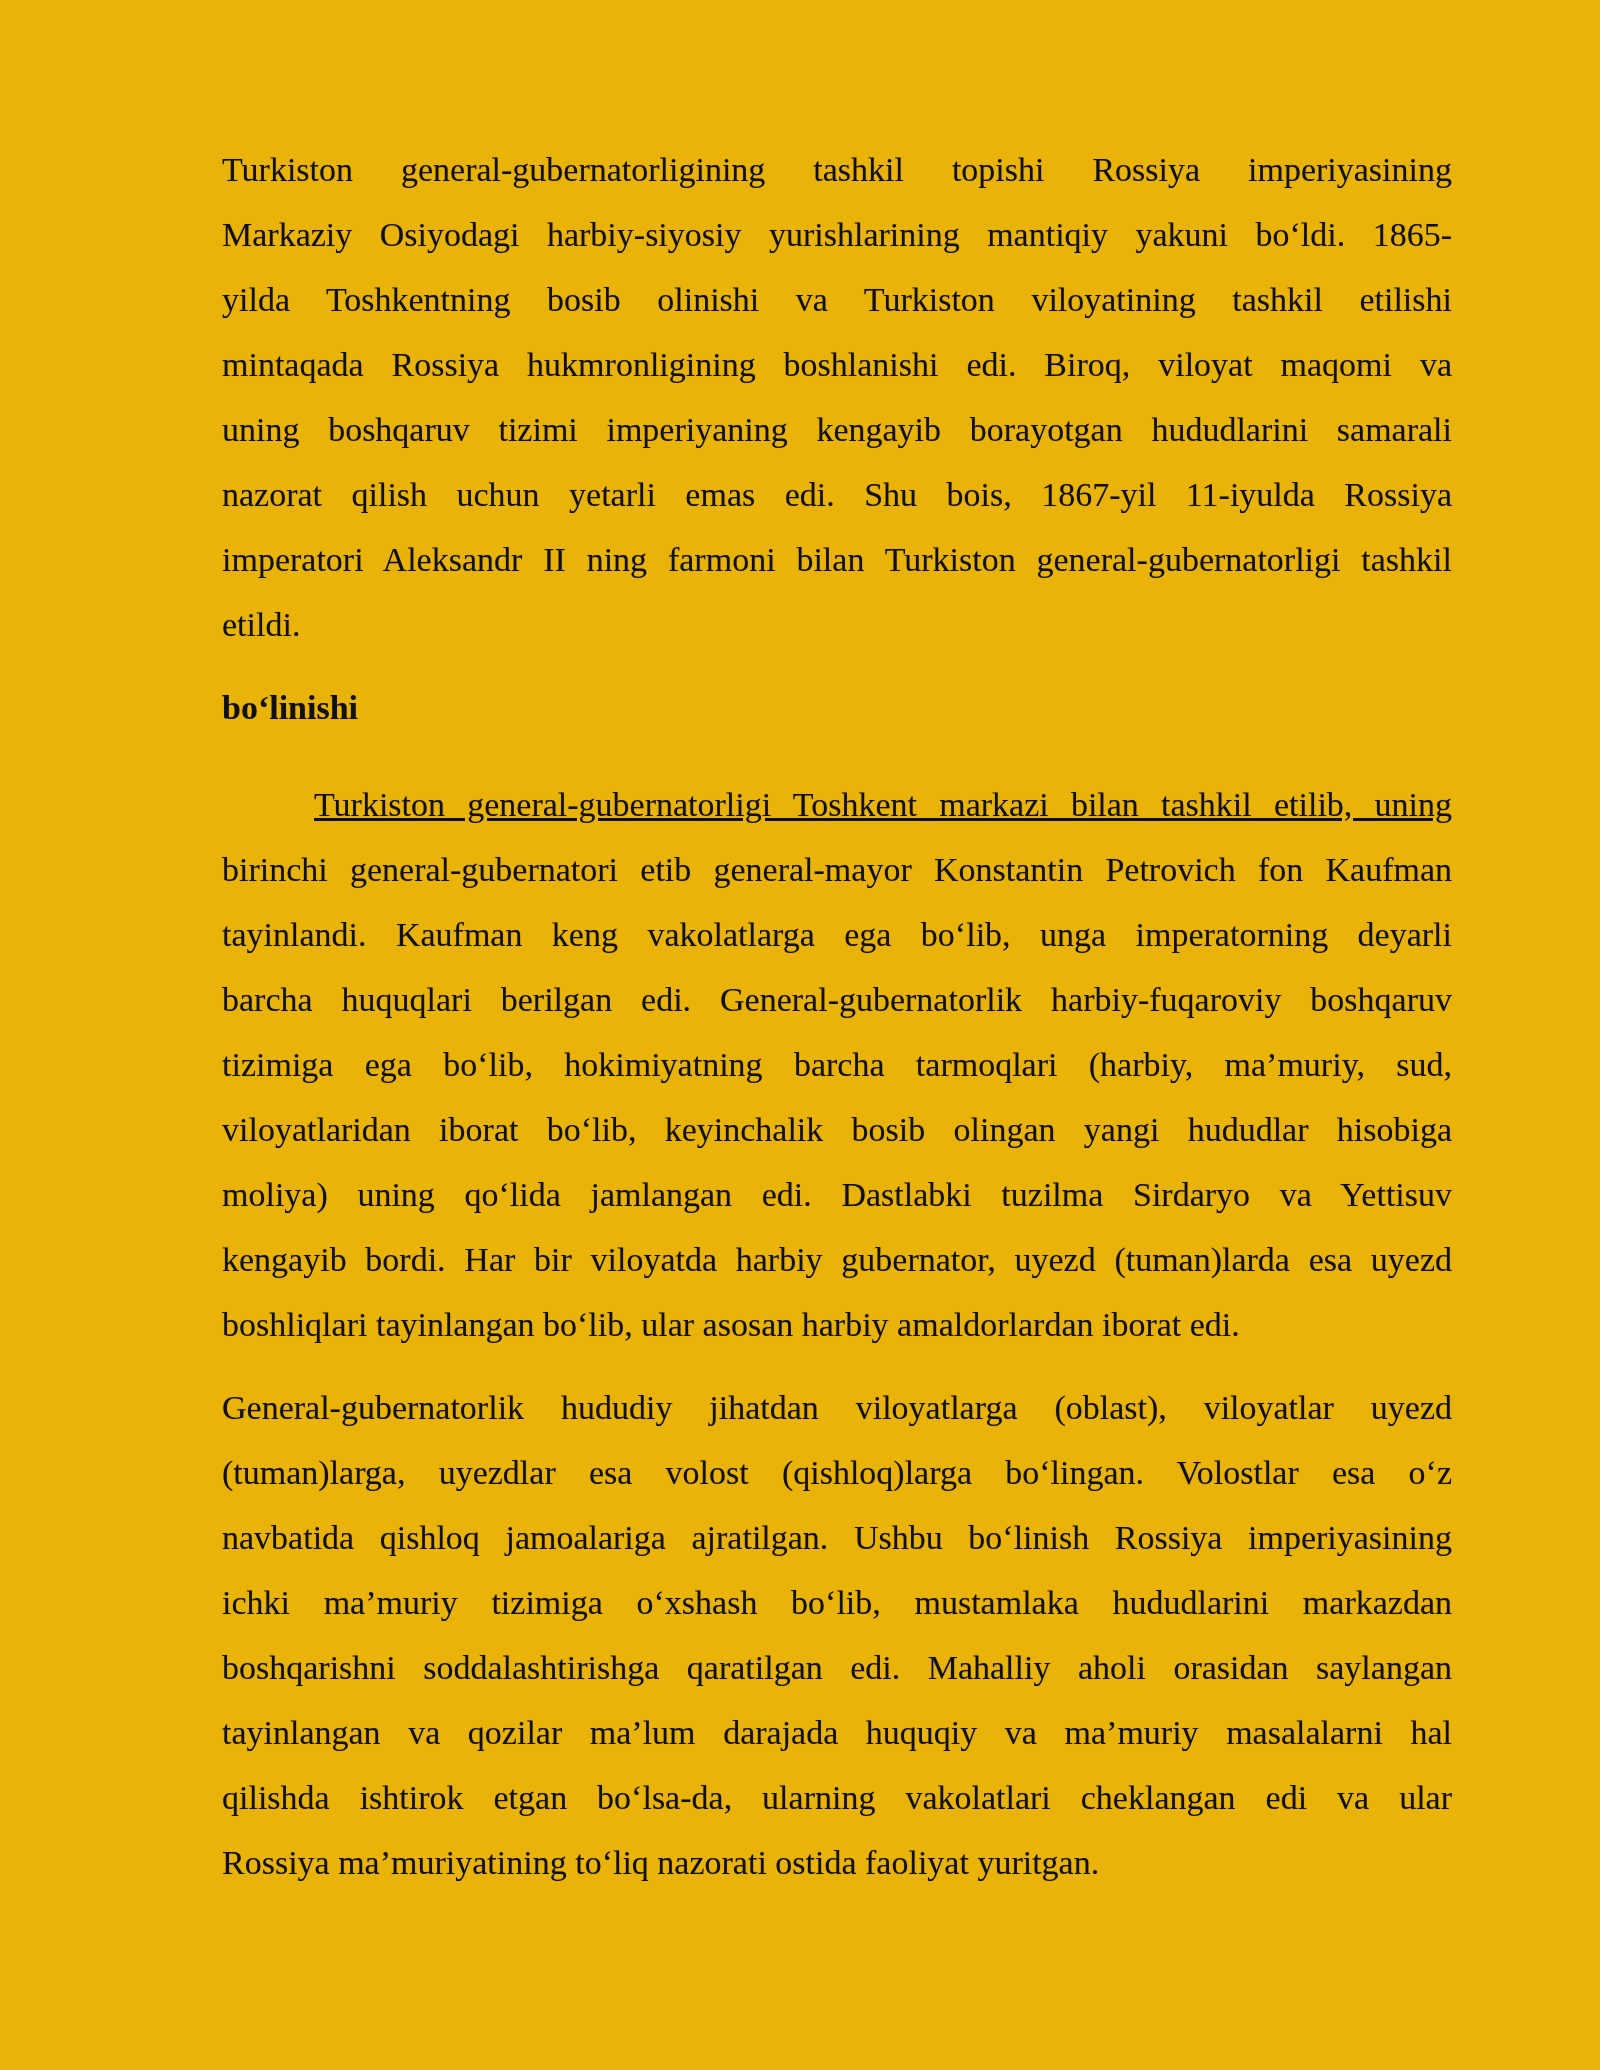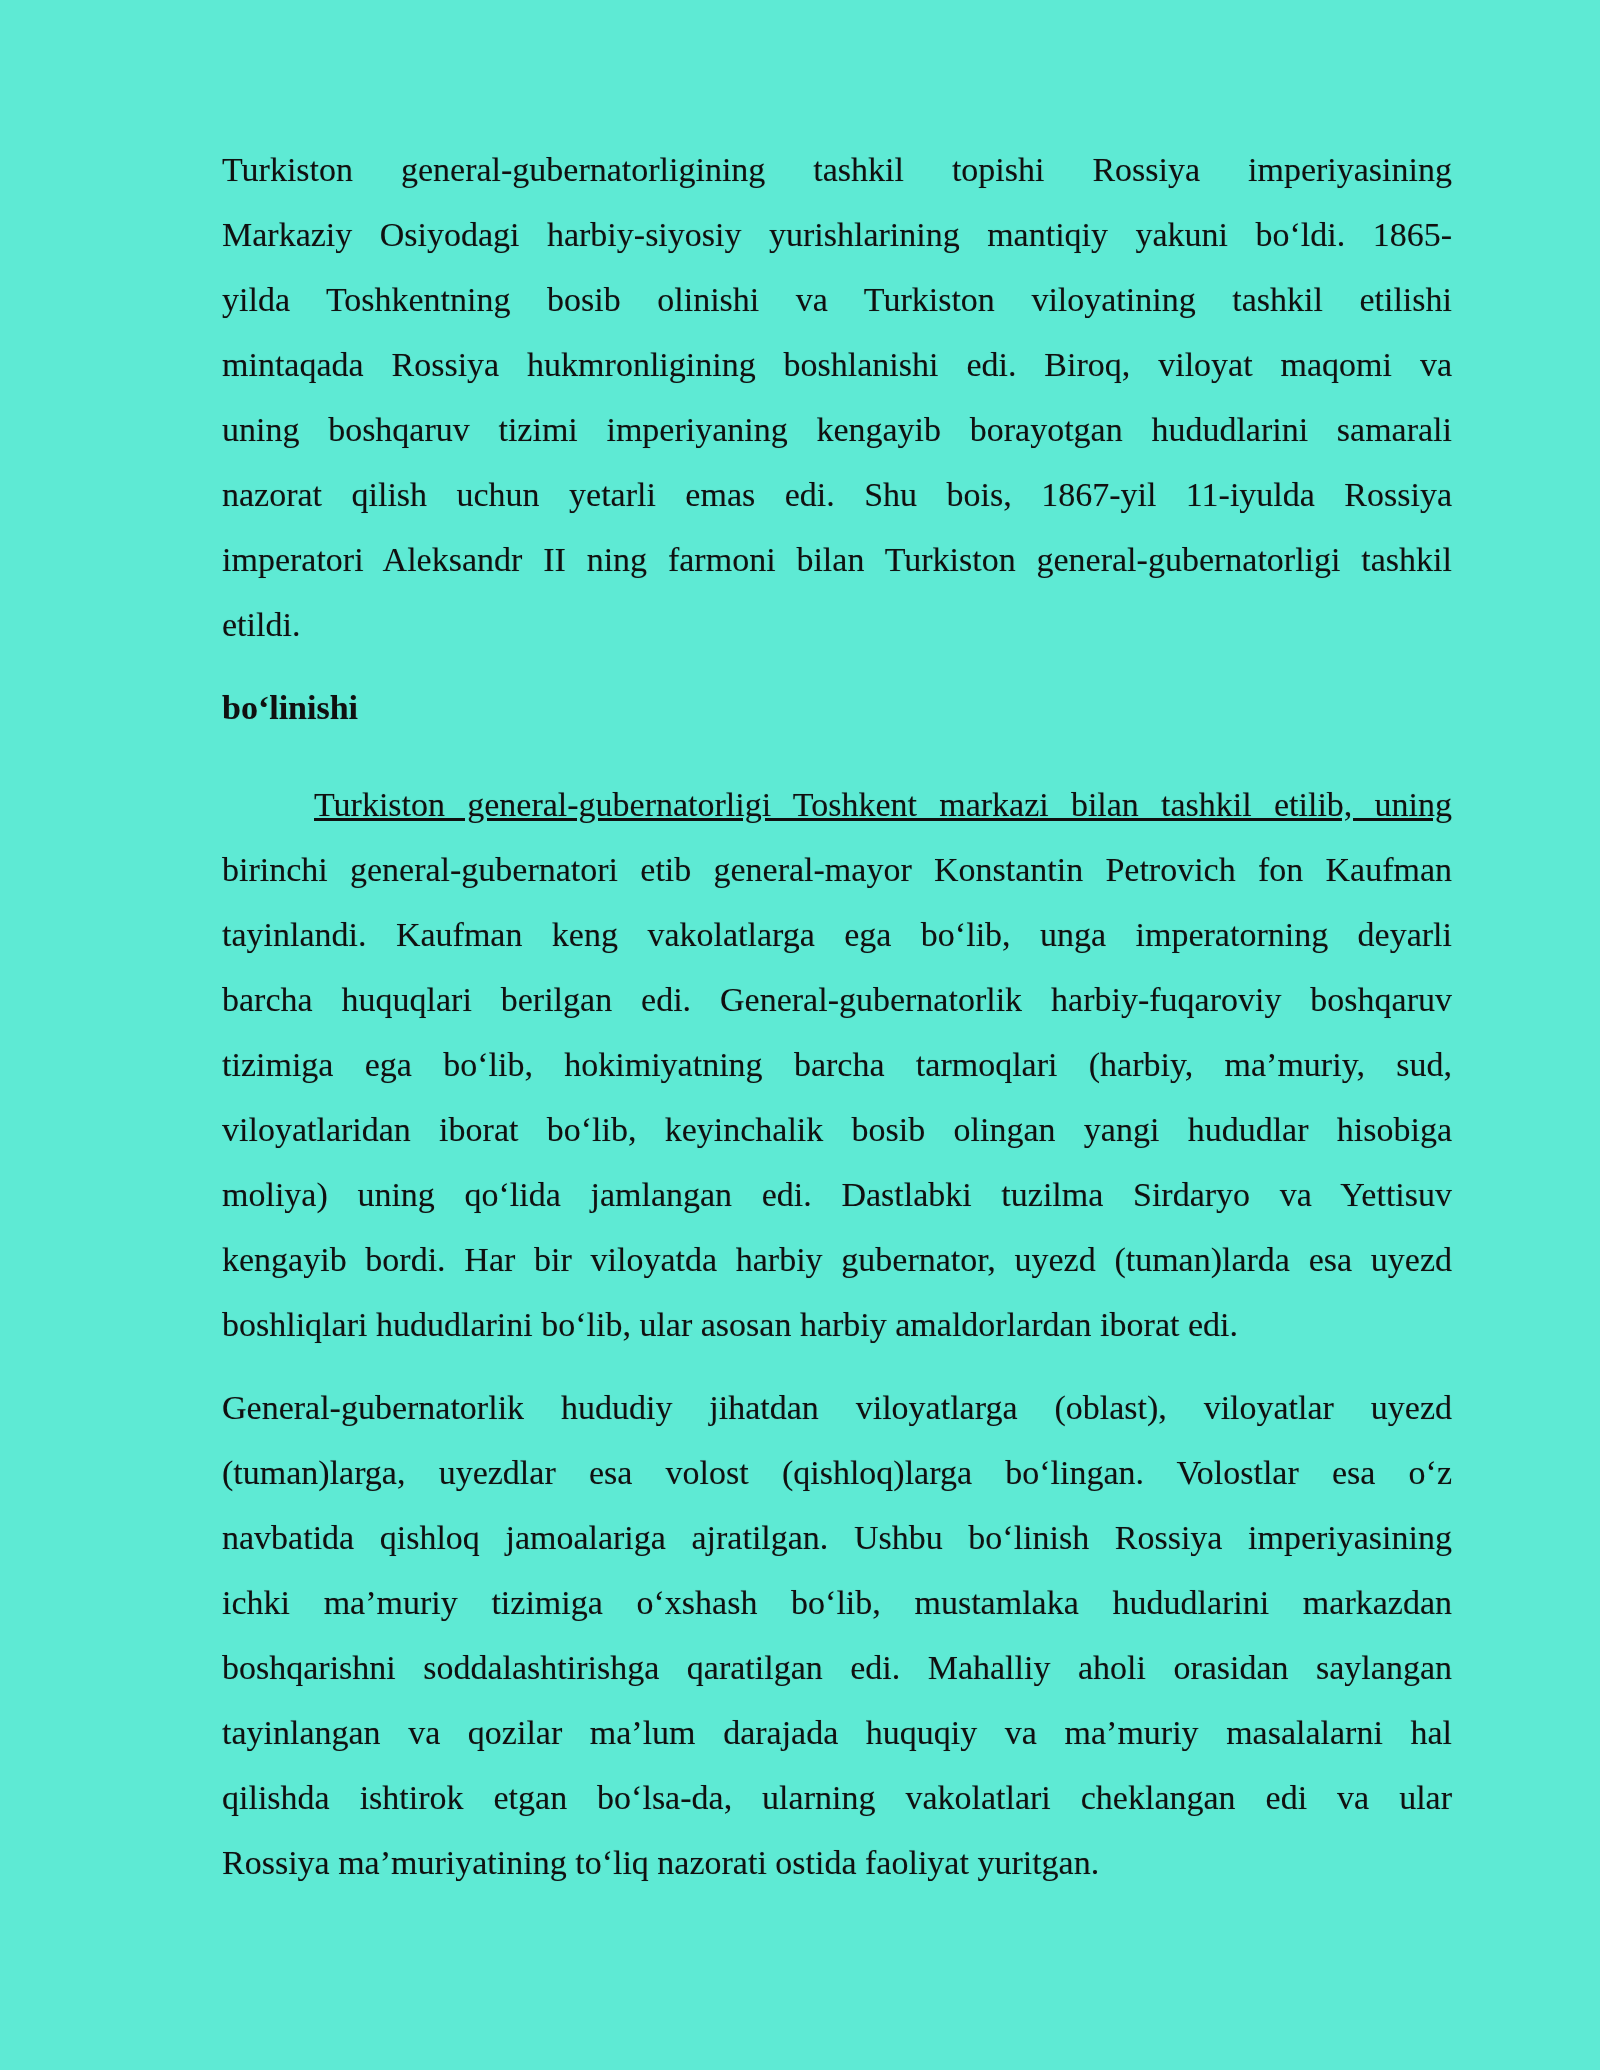--- a/index.html
+++ b/index.html
@@ -4,21 +4,21 @@
 <style>
   html, body {
     margin: 0;
     padding: 0;
     background: #ffffff;
   }
   .page {
     position: relative;
     width: 1600px;
     height: 2070px;
-    background: #5eead4;
+    background: #eab308;
     overflow: hidden;
   }
   .content {
     position: absolute;
     left: 222px;
     top: 137px;
     width: 1230px;
     font-family: "Liberation Serif", "DejaVu Serif", serif;
     font-size: 34px;
     line-height: 65px;
@@ -63,21 +63,21 @@
       </div>
       <div class="block indent-body">
         <div class="line first">Turkiston general-gubernatorligi Toshkent markazi bilan tashkil etilib, uning</div>
         <div class="line">birinchi general-gubernatori etib general-mayor Konstantin Petrovich fon Kaufman</div>
         <div class="line">tayinlandi. Kaufman keng vakolatlarga ega bo‘lib, unga imperatorning deyarli</div>
         <div class="line">barcha huquqlari berilgan edi. General-gubernatorlik harbiy-fuqaroviy boshqaruv</div>
         <div class="line">tizimiga ega bo‘lib, hokimiyatning barcha tarmoqlari (harbiy, ma’muriy, sud,</div>
         <div class="line">viloyatlaridan iborat bo‘lib, keyinchalik bosib olingan yangi hududlar hisobiga</div>
         <div class="line">moliya) uning qo‘lida jamlangan edi. Dastlabki tuzilma Sirdaryo va Yettisuv</div>
         <div class="line">kengayib bordi. Har bir viloyatda harbiy gubernator, uyezd (tuman)larda esa uyezd</div>
-        <div class="line last">boshliqlari hududlarini bo‘lib, ular asosan harbiy amaldorlardan iborat edi.</div>
+        <div class="line last">boshliqlari tayinlangan bo‘lib, ular asosan harbiy amaldorlardan iborat edi.</div>
       </div>
       <div class="block">
         <div class="line first">General-gubernatorlik hududiy jihatdan viloyatlarga (oblast), viloyatlar uyezd</div>
         <div class="line">(tuman)larga, uyezdlar esa volost (qishloq)larga bo‘lingan. Volostlar esa o‘z</div>
         <div class="line">navbatida qishloq jamoalariga ajratilgan. Ushbu bo‘linish Rossiya imperiyasining</div>
         <div class="line">ichki ma’muriy tizimiga o‘xshash bo‘lib, mustamlaka hududlarini markazdan</div>
         <div class="line">boshqarishni soddalashtirishga qaratilgan edi. Mahalliy aholi orasidan saylangan</div>
         <div class="line">tayinlangan va qozilar ma’lum darajada huquqiy va ma’muriy masalalarni hal</div>
         <div class="line">qilishda ishtirok etgan bo‘lsa-da, ularning vakolatlari cheklangan edi va ular</div>
         <div class="line last">Rossiya ma’muriyatining to‘liq nazorati ostida faoliyat yuritgan.</div>

